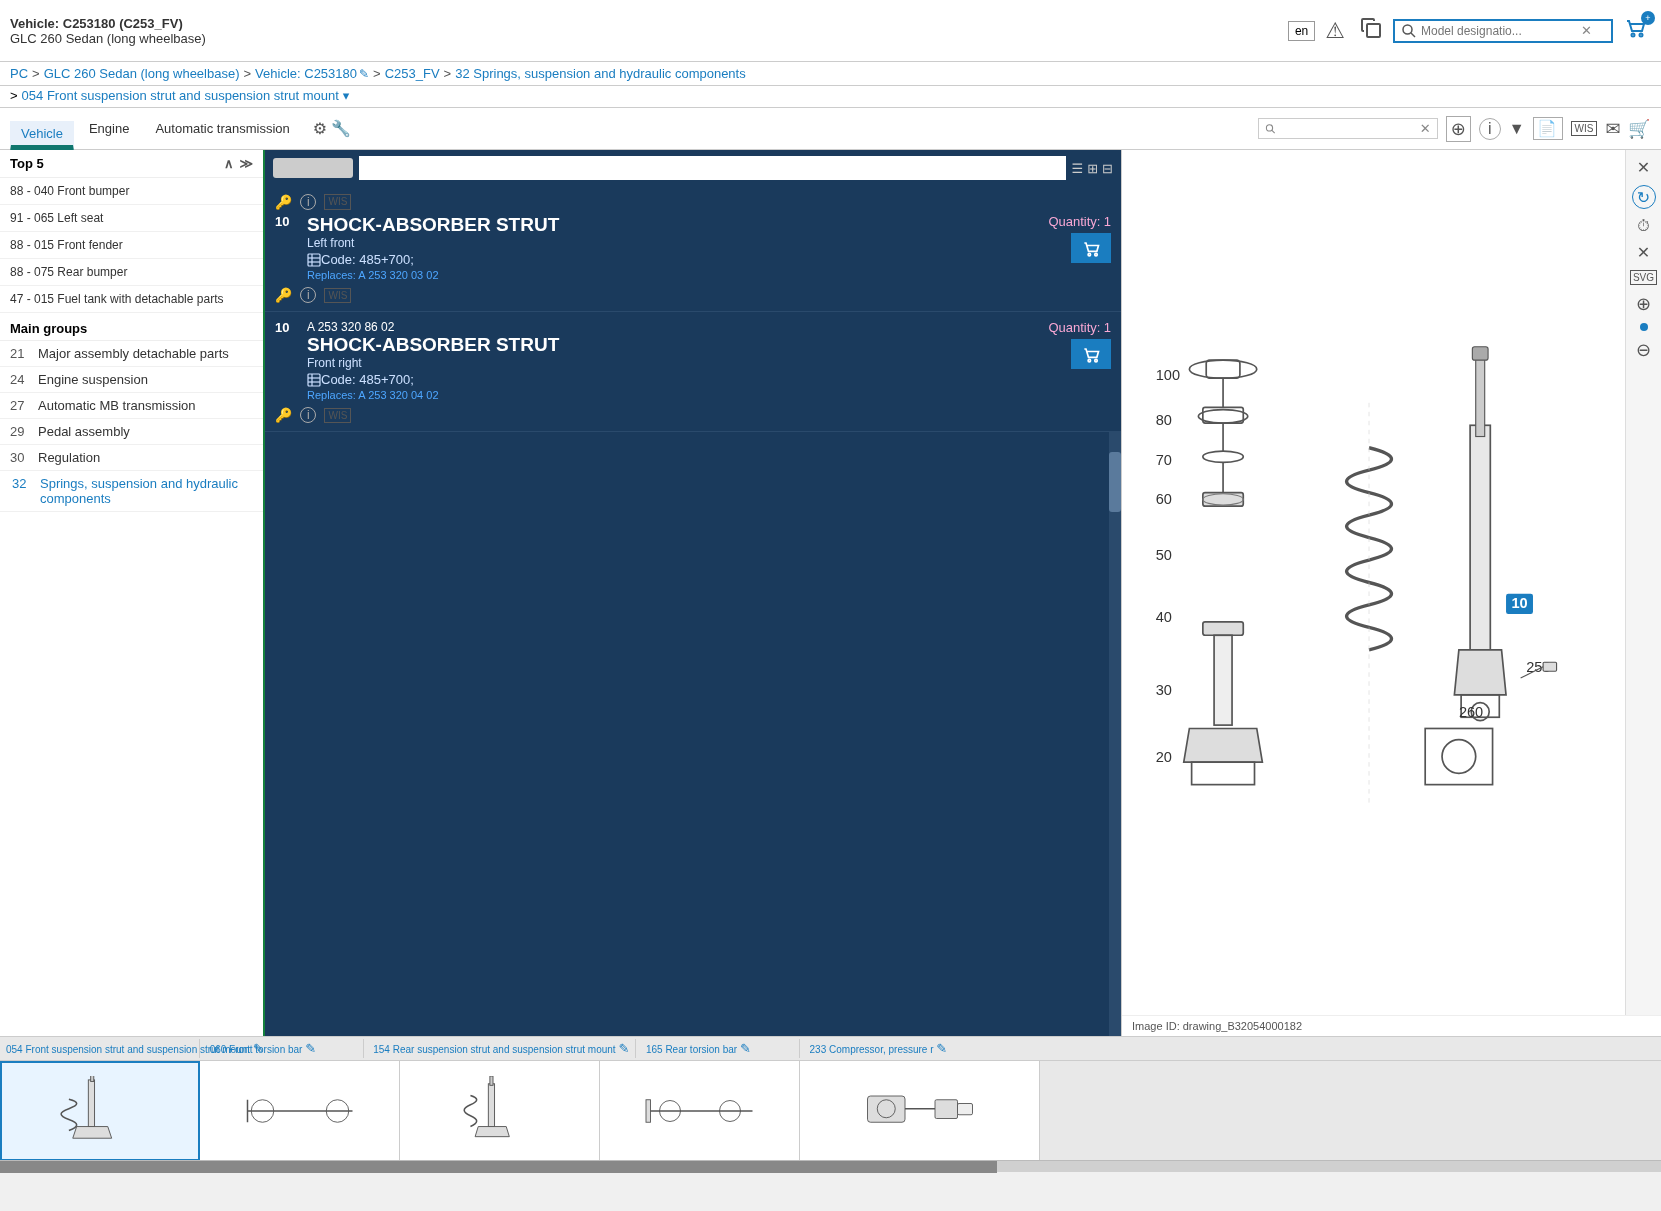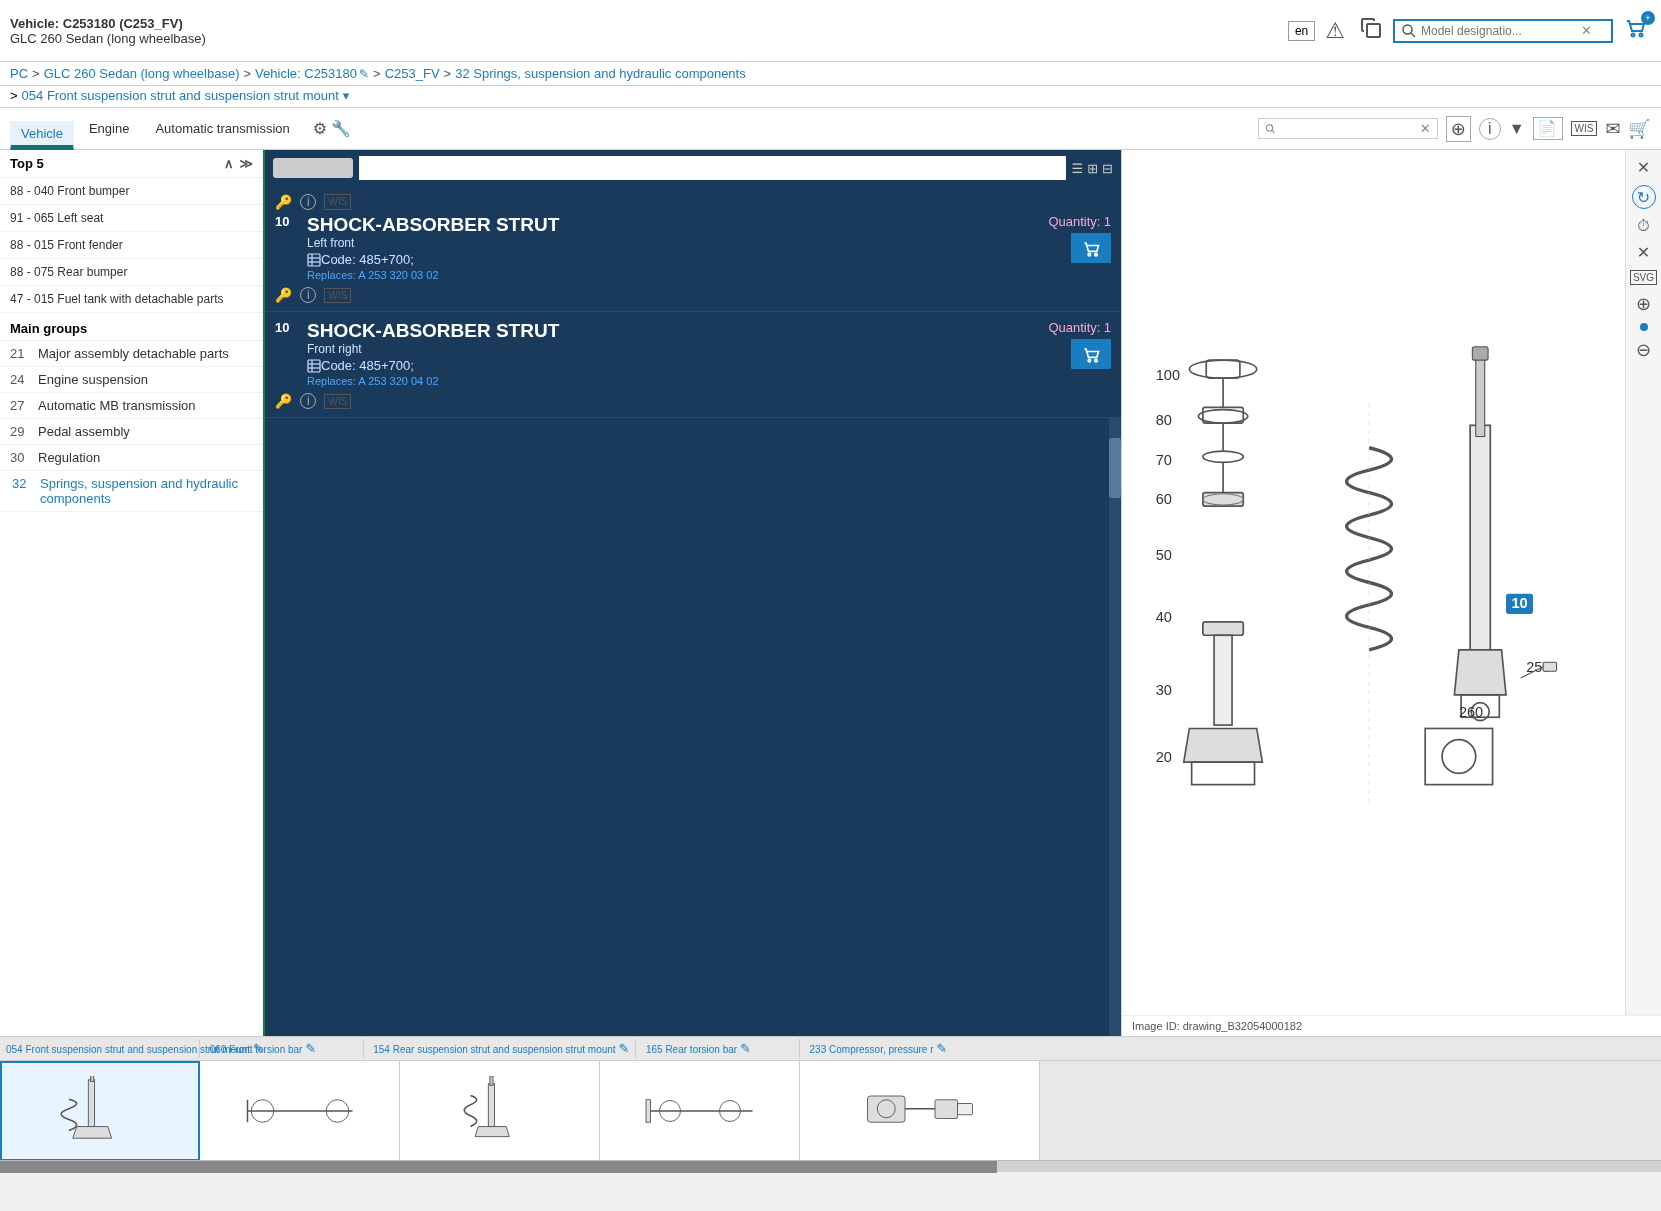--- a/index.html
+++ b/index.html
@@ -472,20 +472,21 @@
         <span class="key-icon">🔑</span>
         <span class="info-icon" style="font-size:12px;border:1px solid #aaa;border-radius:50%;width:16px;height:16px;display:flex;align-items:center;justify-content:center;color:#aaa;">i</span>
         <span class="wis-icon">WIS</span>
       </div>
     </div>
 
     <div class="part-card">
       <div class="part-header">
         <span class="part-num">10</span>
         <div class="part-info">
+          <div class="part-code">A 253 320 86 02</div>
           <div class="part-name">SHOCK-ABSORBER STRUT</div>
           <div class="part-desc">Front right</div>
           <div class="part-code-line">
             <svg width="14" height="14" viewBox="0 0 14 14" fill="none" stroke="#cce0ff" stroke-width="1.2">
               <rect x="1" y="1" width="12" height="12" rx="1"></rect>
                 <line x1="1" y1="5" x2="13" y2="5"></line>
                 <line x1="1" y1="9" x2="13" y2="9"></line>
                 <line x1="5" y1="1" x2="5" y2="13"></line>
             </svg>
             <span>Code: 485+700;</span>

